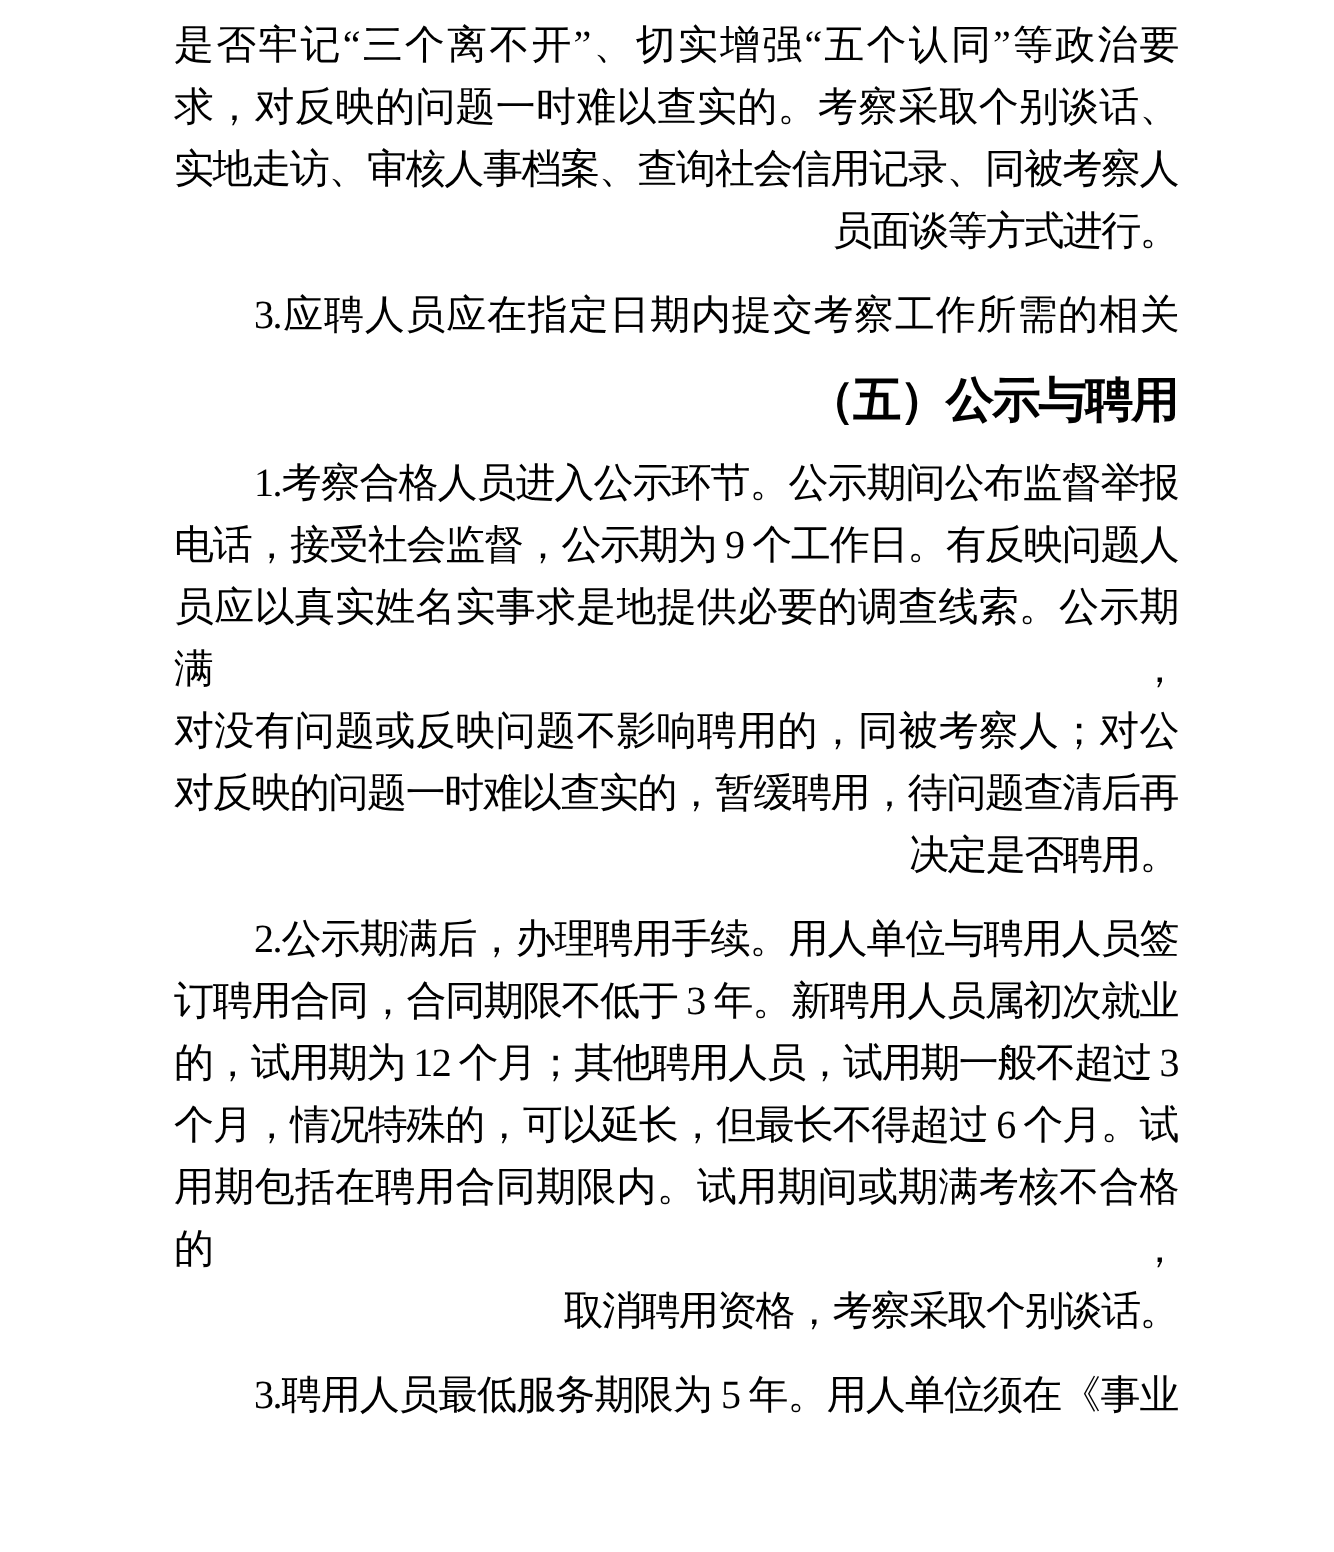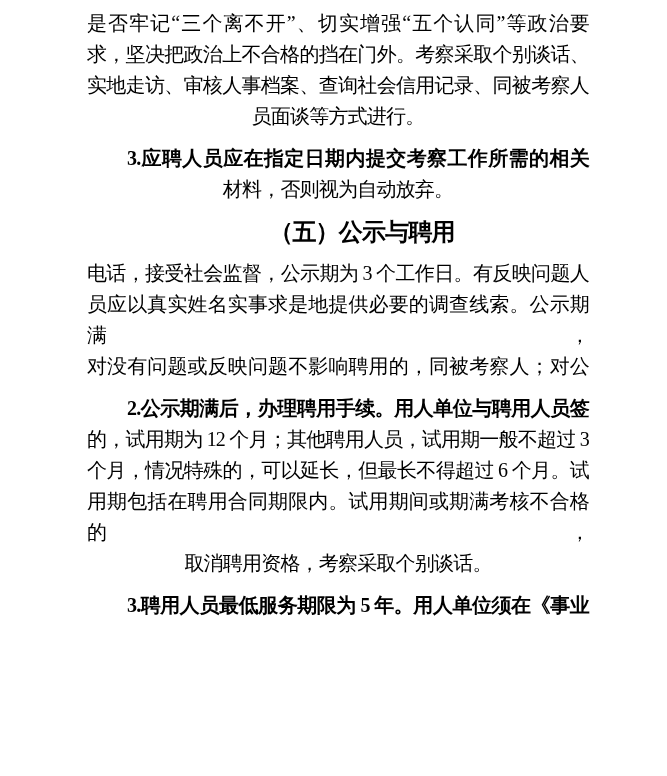--- a/index.html
+++ b/index.html
@@ -26,63 +26,65 @@
     margin: 0 0 11px 0;
   }
   .para:last-child {
     margin-bottom: 14px;
   }
   .line {
     font-size: 20px;
     line-height: 31px;
     letter-spacing: -0.8px;
     color: #000000;
-    text-align: center;
+    text-align: right;
     white-space: normal;
   }
   .line.justify {
     text-align: justify;
     text-align-last: justify;
     -moz-text-align-last: justify;
     text-justify: inter-character;
   }
   .line.indent {
     text-indent: 2em;
-    font-weight: bold;
   }
   .para.heading .line {
     font-family: "Liberation Sans", sans-serif;
     font-weight: 700;
     font-size: 24px;
   }
 </style>
 </head>
 <body>
 
 <div class="page" id="doc" style="background: rgb(255, 255, 255); color: rgb(0, 0, 0);">
     <div class="para body">
       <div class="line justify">是否牢记“三个离不开”、切实增强“五个认同”等政治要</div>
-      <div class="line justify">求，坚决把政治上不合格的挡在门外。考察采取个别谈话、</div>
+      <div class="line justify">求，对反映的问题一时难以查实的。考察采取个别谈话、</div>
       <div class="line justify">实地走访、审核人事档案、查询社会信用记录、同被考察人</div>
       <div class="line">员面谈等方式进行。</div>
     </div>
     <div class="para body">
       <div class="line indent justify">3.应聘人员应在指定日期内提交考察工作所需的相关</div>
-      <div class="line">材料，否则视为自动放弃。</div>
     </div>
     <div class="para heading">
       <div class="line indent">（五）公示与聘用</div>
     </div>
     <div class="para body">
-      <div class="line justify">电话，接受社会监督，公示期为 3 个工作日。有反映问题人</div>
+      <div class="line indent justify">1.考察合格人员进入公示环节。公示期间公布监督举报</div>
+      <div class="line justify">电话，接受社会监督，公示期为 9 个工作日。有反映问题人</div>
       <div class="line justify">员应以真实姓名实事求是地提供必要的调查线索。公示期满，</div>
       <div class="line justify">对没有问题或反映问题不影响聘用的，同被考察人；对公</div>
+      <div class="line justify">对反映的问题一时难以查实的，暂缓聘用，待问题查清后再</div>
+      <div class="line">决定是否聘用。</div>
     </div>
     <div class="para body">
       <div class="line indent justify">2.公示期满后，办理聘用手续。用人单位与聘用人员签</div>
+      <div class="line justify">订聘用合同，合同期限不低于 3 年。新聘用人员属初次就业</div>
       <div class="line justify">的，试用期为 12 个月；其他聘用人员，试用期一般不超过 3</div>
       <div class="line justify">个月，情况特殊的，可以延长，但最长不得超过 6 个月。试</div>
       <div class="line justify">用期包括在聘用合同期限内。试用期间或期满考核不合格的，</div>
       <div class="line">取消聘用资格，考察采取个别谈话。</div>
     </div>
     <div class="para body">
       <div class="line indent justify">3.聘用人员最低服务期限为 5 年。用人单位须在《事业</div>
     </div>
   </div>
 

